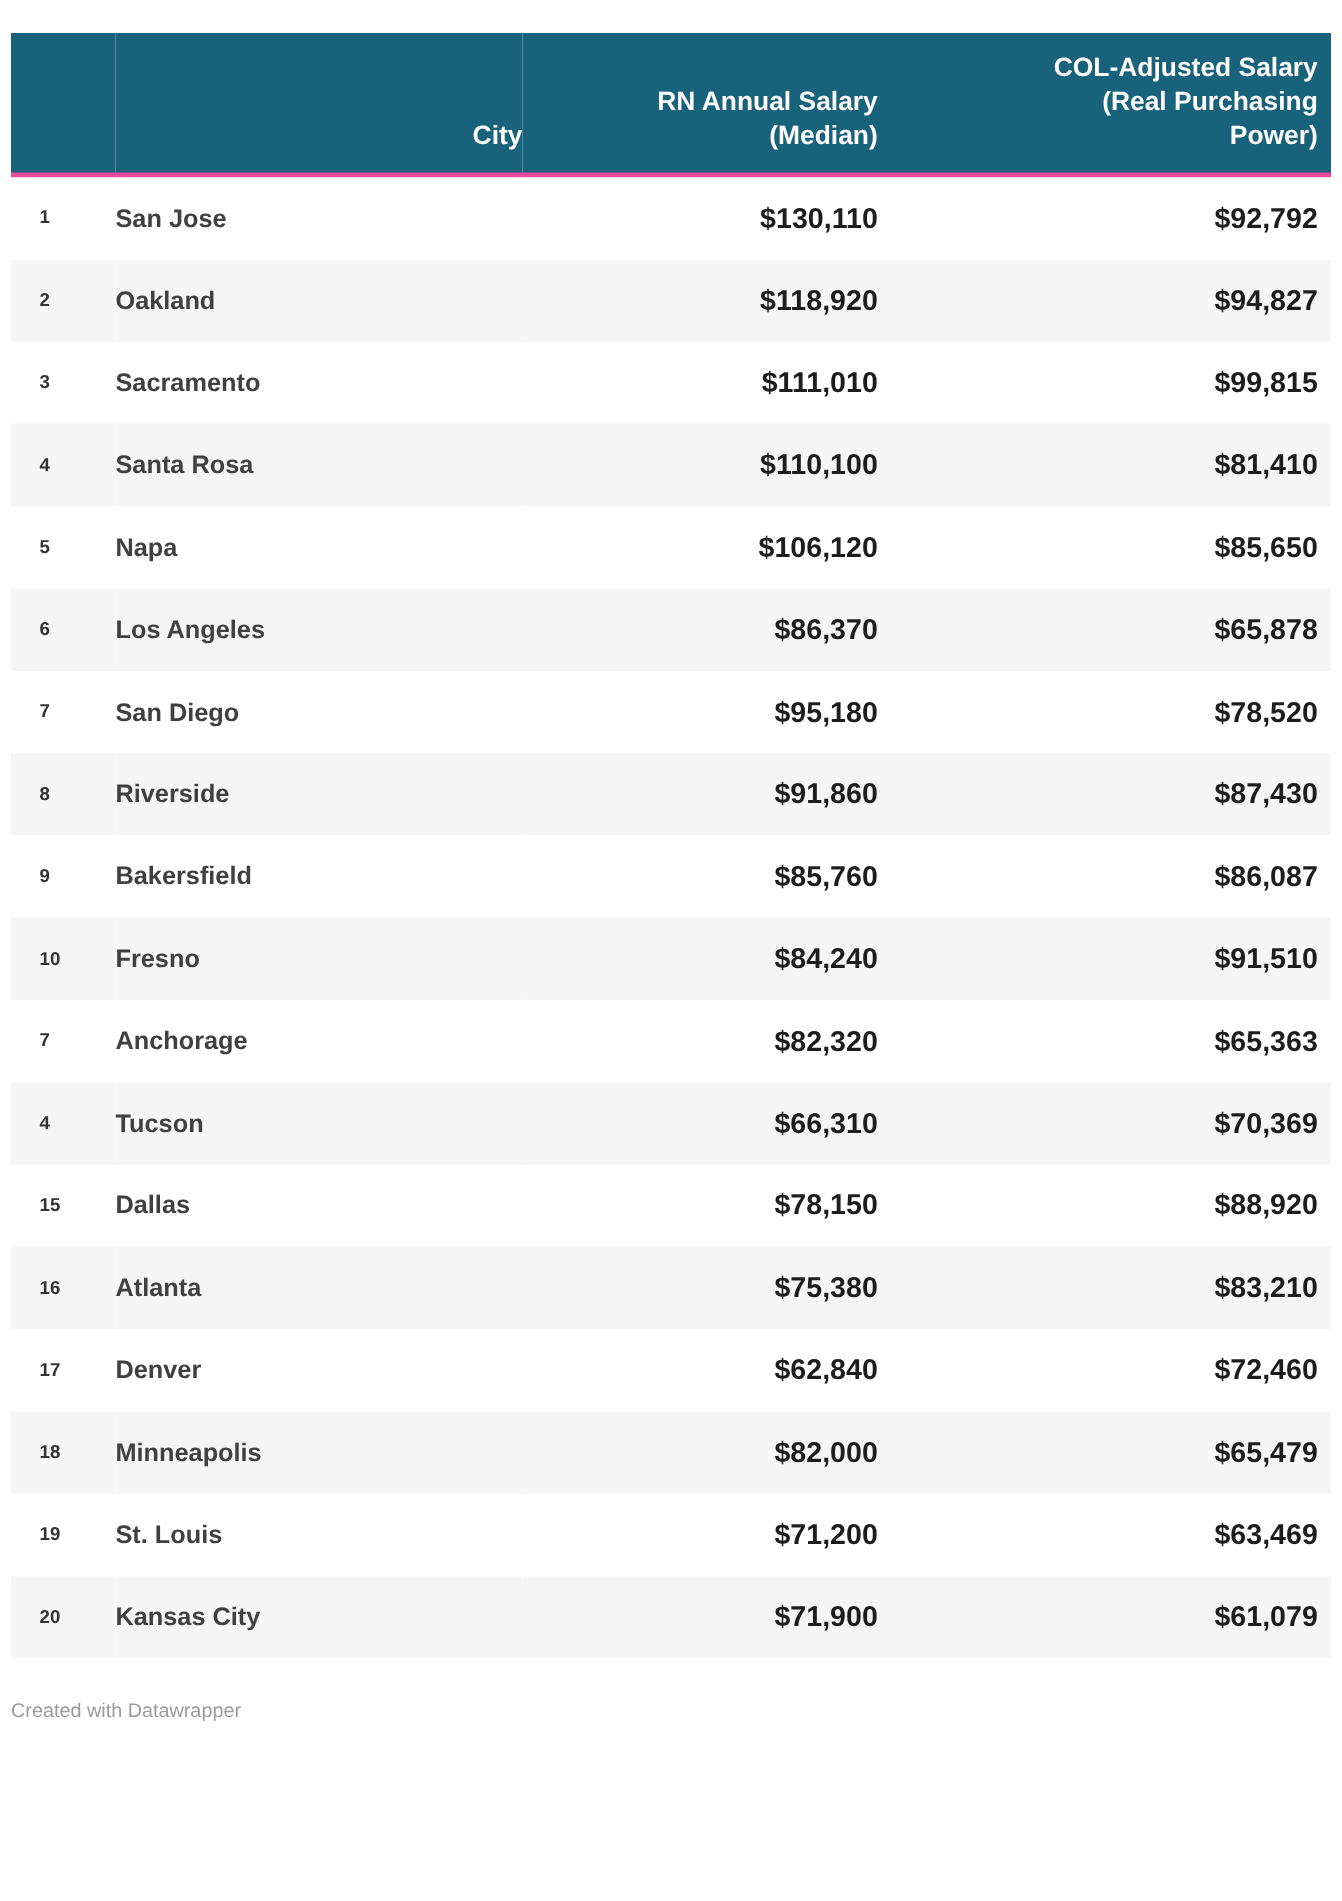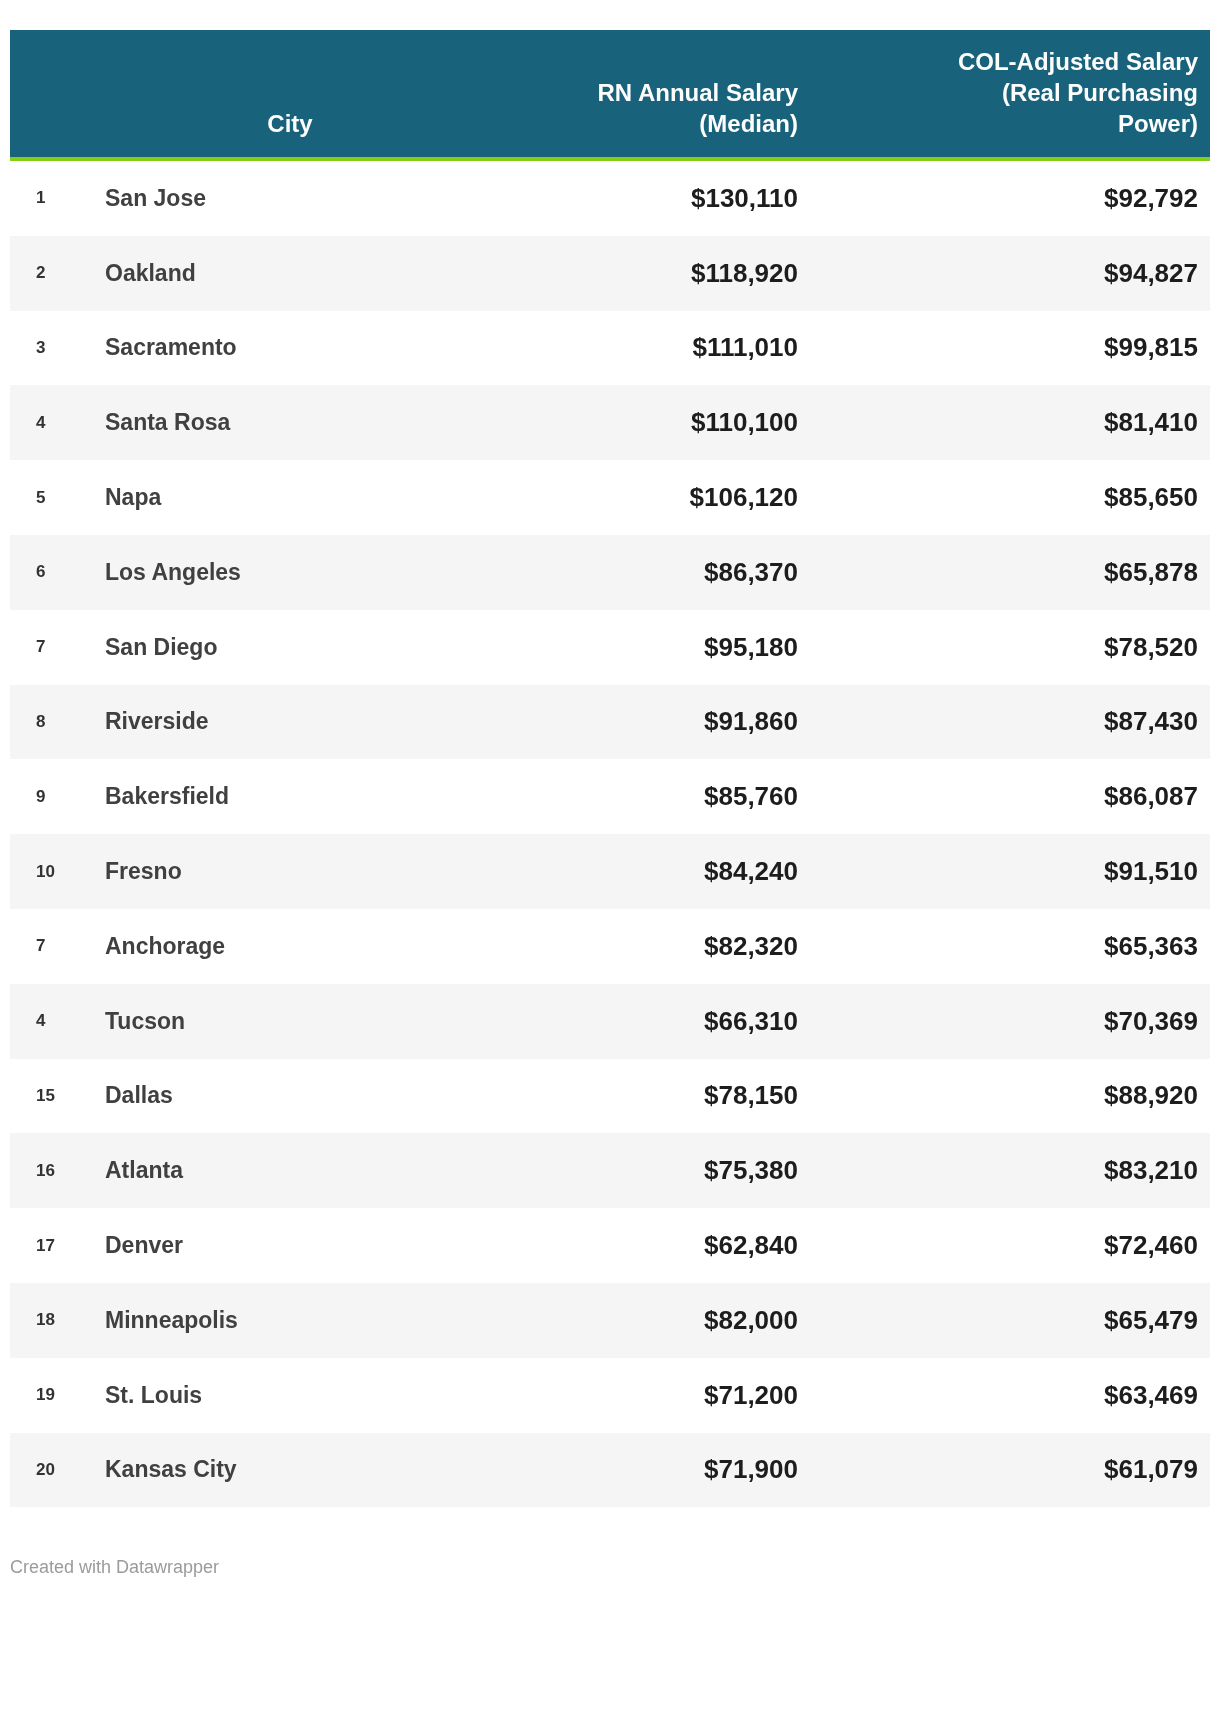--- a/index.html
+++ b/index.html
@@ -27,24 +27,24 @@
   col.c-adj    { width: 400px; }
 
   thead th {
     background: #19627b;
     color: #fdfdfd;
     font-size: 24px;
     font-weight: 700;
     line-height: 31px;
     vertical-align: bottom;
     padding: 16px 0 18px 0;
-    border-bottom: 4px solid #84cc16;
+    border-bottom: 4px solid #ec4899;
     white-space: pre-line;
   }
-  thead th.h-city { text-align: center; margin-top: 20px; }
+  thead th.h-city { text-align: right; margin-top: 20px; }
   thead th.h-num  { text-align: right; padding-right: 12px; }
 
   tbody td {
     height: 74.8px;
     vertical-align: middle;
     padding: 0;
   }
   tbody tr:nth-child(even) td { background: #f5f5f5; }
 
   td.rank-cell {
@@ -59,21 +59,21 @@
     color: #404040;
   }
   td.num-cell {
     font-size: 26px;
     font-weight: 700;
     color: #1d1d1d;
     text-align: right;
     padding-right: 12px;
   }
   .attribution {
-    margin-top: 50px;
+    margin-top: 38px;
     padding-left: 0;
   }
   .attribution a {
     font-size: 18px;
     color: #9b9b9b;
     text-decoration: none;
     cursor: pointer;
   }
 </style>
 </head>

